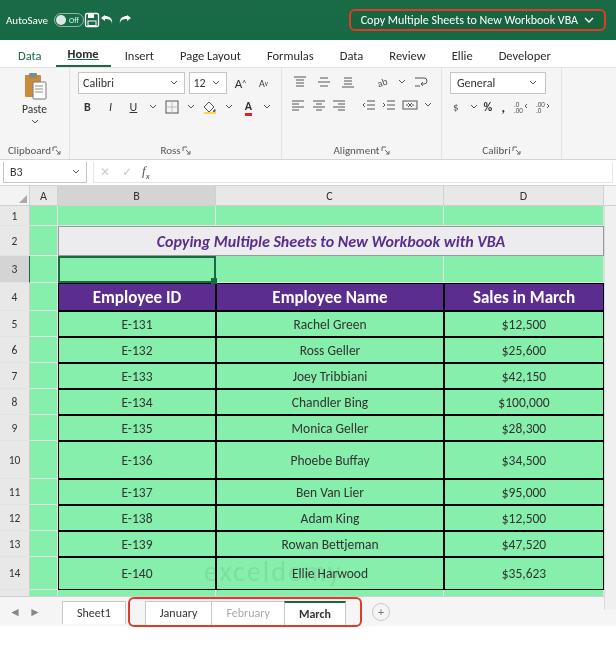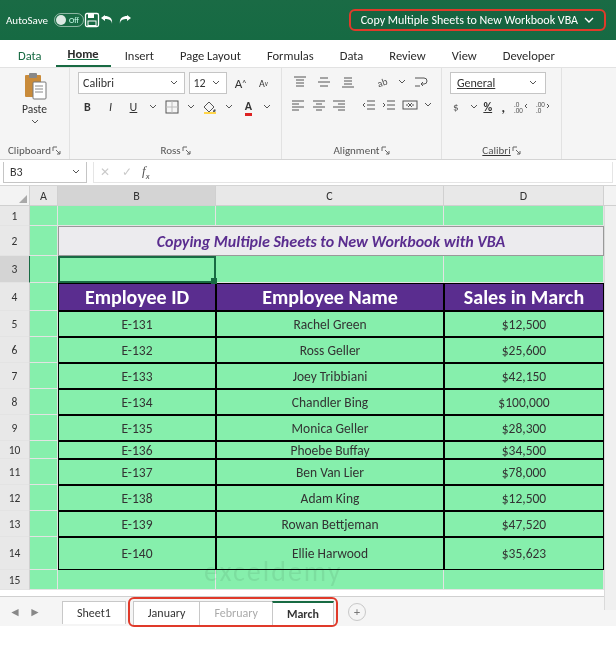--- a/index.html
+++ b/index.html
@@ -29,21 +29,21 @@
     .paste-icon { width:26px; height:28px; }
     .font-group { width:212px; }
     .row { display:flex; align-items:center; gap:4px; }
     .font-select { border:1px solid #c5c5c5; background:#fff; height:22px; display:flex; align-items:center; padding:0 4px; font-size:12px; }
     .font-name { width:112px; }
     .font-size { width:40px; }
     .icon-btn { width:20px; height:20px; border:1px solid transparent; display:flex; align-items:center; justify-content:center; font-size:12px; cursor:pointer; }
     .split { width:12px; display:flex; align-items:center; justify-content:center; }
     .split svg { width:8px; height:8px; }
     .align-group { width:160px; }
-    .num-group { width:120px;text-decoration:underline; }
+    .num-group { width:120px; }
     .num-select { border:1px solid #c5c5c5; background:#fff; height:22px; width:96px; display:flex; align-items:center; padding:0 6px; font-size:12px; }
     
     .formula-bar { height:26px; display:flex; align-items:stretch; border-bottom:1px solid #d4d4d4; }
     .name-box { width:84px; border:1px solid #c5c5c5; border-top:none; display:flex; align-items:center; padding:0 6px; font-size:12px; background:#fff; margin:2px 3px; }
     .name-box svg { margin-left:auto; width:8px; height:8px; }
     .fx-area { display:flex; align-items:center; flex:1; border:1px solid #e5e5e5; border-top:none; margin:2px 3px; background:#fff; }
     .fx-btn { width:22px; display:flex; align-items:center; justify-content:center; color:#888; font-size:12px; }
     .fx-btn.dim { opacity:.45; }
     .fx-label { font-style:italic; font-family:"Times New Roman",serif; font-size:13px; color:#555; padding:0 4px; }
     
@@ -58,30 +58,30 @@
     .rh.active { background:#d4d4d4; border-right-color:#186a43; }
     .cell { border-right:1px solid #e3e3e3; border-bottom:1px solid #e3e3e3; display:flex; align-items:center; padding:0 4px; font-size:12.5px; background:#86efac; }
     
     .cA { width:28px; }
     .cB { width:158px; }
     .cC { width:228px; }
     .cD { width:160px; }
     .cells-layer { position:relative; }
     
     .title-cell { background:#ecebee; color:#5a2d8f; font-style:italic; font-weight:bold; font-size:16px; text-align:right; justify-content:center; border:1px solid #999!important; }
-    .header-cell { background:#5a2d8f; color:#fff; font-weight:bold; text-align:center; justify-content:center; border:1px solid #000!important; font-size:20px; }
+    .header-cell { background:#5a2d8f; color:#fff; font-weight:bold; text-align:center; justify-content:center; border:1px solid #000!important; font-size:17px; }
     .data-cell { border:1px solid #000!important; text-align:center; justify-content:center; font-size:13.5px; }
     .selection { position:absolute; border:2px solid #186a43; pointer-events:none; }
     .selection::after { content:""; position:absolute; right:-3px; bottom:-3px; width:6px; height:6px; background:#186a43; }
     
     .bottom { height:30px; border-top:1px solid #d0d0d0; display:flex; align-items:center; background:#f5f5f5; padding:0 6px; gap:2px; }
     .nav-chev { width:18px; height:18px; display:flex; align-items:center; justify-content:center; color:#888; }
     .sheet-tab { padding:4px 14px; border:1px solid #c8c8c8; border-bottom:none; background:#fff; font-size:12px; cursor:pointer; position:relative; top:1px; }
     .sheet-tab.sel { border-top:2px solid #186a43; font-weight:600; }
-    .tabs-outline { border:2px solid #e03a2a; border-radius:6px; padding:1px 3px; display:flex; gap:0; }
+    .tabs-outline { border:2px solid #e03a2a; border-radius:6px; padding:1px 15px; display:flex; gap:0; }
     .tabs-outline .sheet-tab { margin-right:-1px; }
     .watermark { position:absolute; left:204px; top:368px; color:rgba(0,0,0,.07); font-size:28px; font-weight:300; letter-spacing:2px; pointer-events:none; }
     .scroll-right { position:absolute; right:0; top:206px; width:12px; height:404px; background:#f0f0f0; border-left:1px solid #dadada; }
   </style>
 </head>
 <body>
 
 <div class="titlebar">
   <div class="autosave">
     <span>AutoSave</span>
@@ -115,21 +115,21 @@
 </div>
 
 <div class="menubar">
   <div class="menu-tab file">Data</div>
   <div class="menu-tab active">Home</div>
   <div class="menu-tab">Insert</div>
   <div class="menu-tab">Page Layout</div>
   <div class="menu-tab">Formulas</div>
   <div class="menu-tab">Data</div>
   <div class="menu-tab">Review</div>
-  <div class="menu-tab">View</div>
+  <div class="menu-tab">Ellie</div>
   <div class="menu-tab">Developer</div>
 </div>
 
 <div class="ribbon">
 
   <div class="group clipboard">
     <div class="group-body">
       <div class="paste-btn">
         <svg class="paste-icon" viewBox="0 0 26 28">
           <rect x="3" y="3" width="16" height="22" rx="1" fill="#c98b3a"></rect>
@@ -444,33 +444,33 @@
         <div class="cell cC data-cell">Chandler Bing</div>
         <div class="cell cD data-cell">$100,000</div>
       </div>
       <div class="row-strip" style="height:26px">
         <div class="rh">9</div>
         <div class="cell cA"></div>
         <div class="cell cB data-cell">E-135</div>
         <div class="cell cC data-cell">Monica Geller</div>
         <div class="cell cD data-cell">$28,300</div>
       </div>
-      <div class="row-strip" style="height:18px">
+      <div class="row-strip" style="height:38px">
         <div class="rh">10</div>
         <div class="cell cA"></div>
         <div class="cell cB data-cell">E-136</div>
         <div class="cell cC data-cell">Phoebe Buffay</div>
         <div class="cell cD data-cell">$34,500</div>
       </div>
       <div class="row-strip" style="height:26px">
         <div class="rh">11</div>
         <div class="cell cA"></div>
         <div class="cell cB data-cell">E-137</div>
         <div class="cell cC data-cell">Ben Van Lier</div>
-        <div class="cell cD data-cell">$78,000</div>
+        <div class="cell cD data-cell">$95,000</div>
       </div>
       <div class="row-strip" style="height:26px">
         <div class="rh">12</div>
         <div class="cell cA"></div>
         <div class="cell cB data-cell">E-138</div>
         <div class="cell cC data-cell">Adam King</div>
         <div class="cell cD data-cell">$12,500</div>
       </div>
       <div class="row-strip" style="height:26px">
         <div class="rh">13</div>

